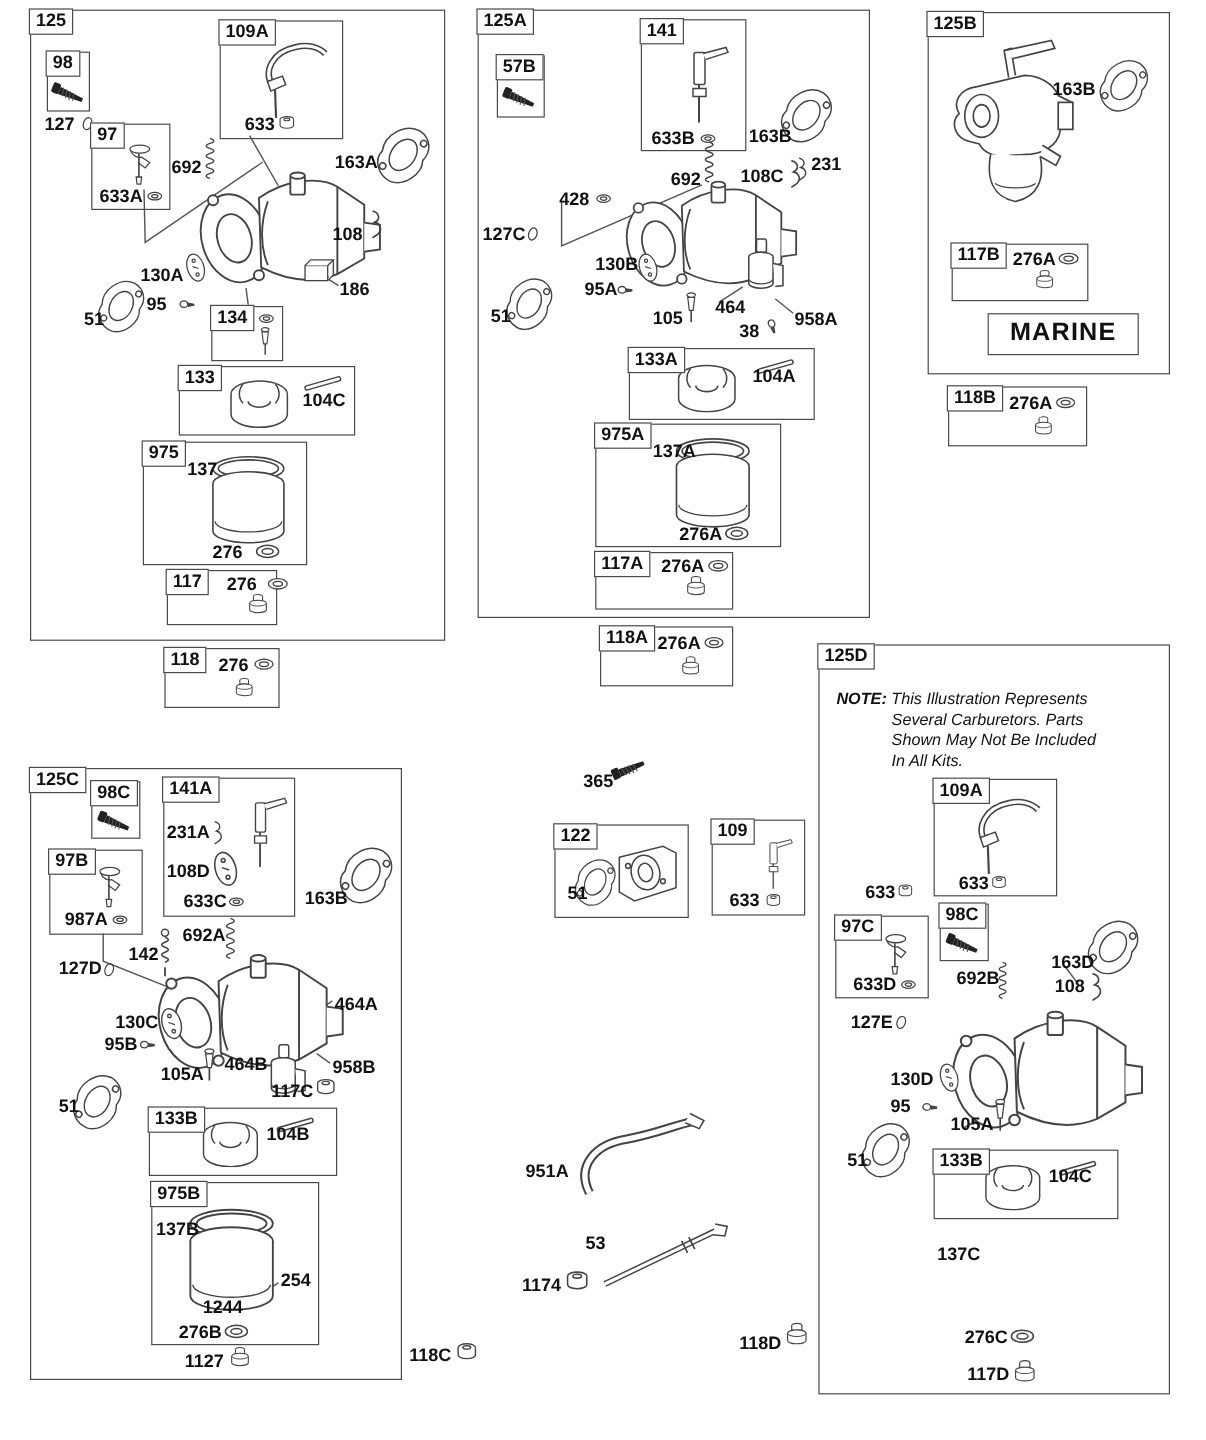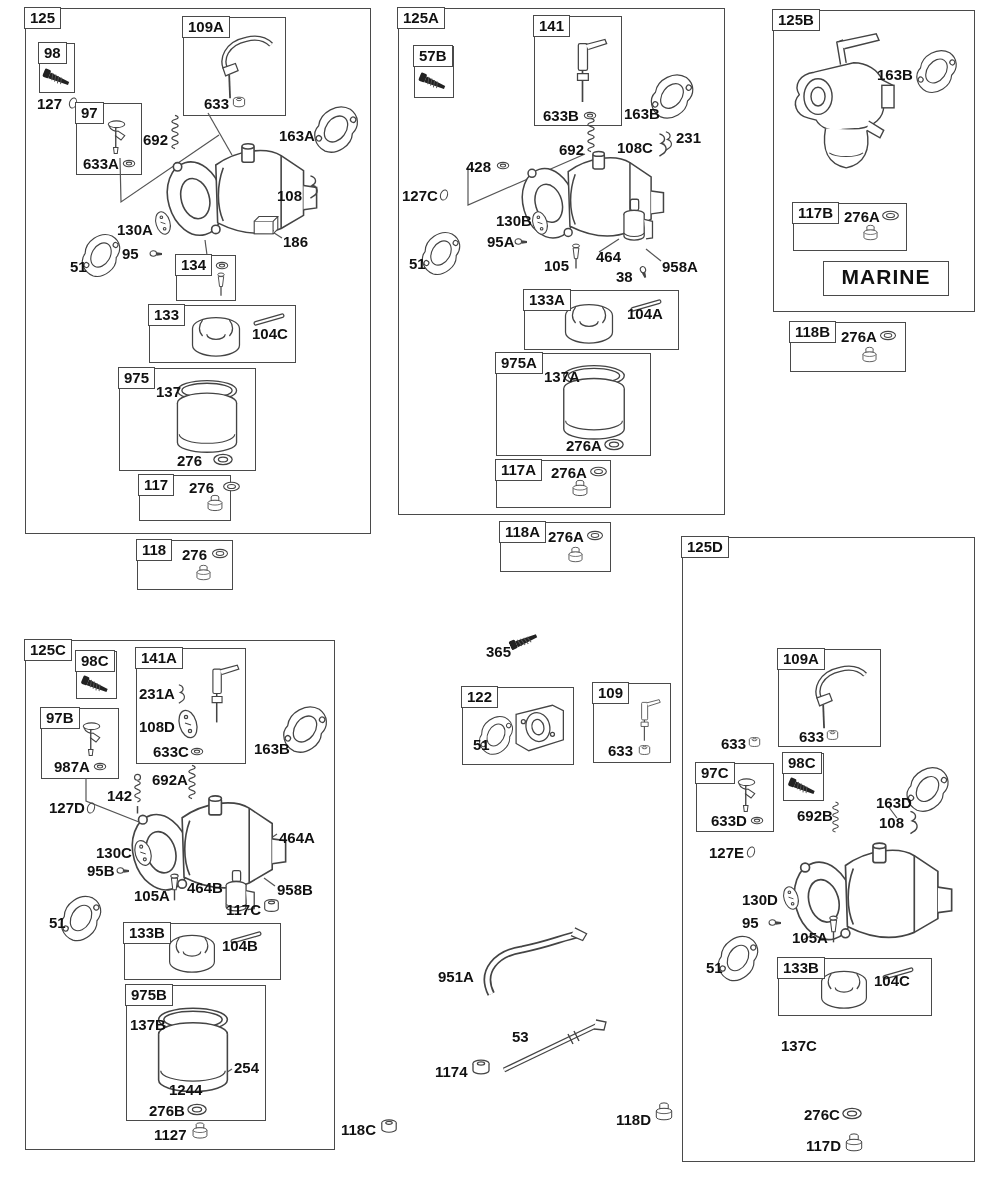--- a/index.html
+++ b/index.html
@@ -647,20 +647,26 @@
         <use href="#s-hex"></use>
       </svg>
   </div>
 
   <div class="sec" style="left:682px;top:537px;width:291px;height:623px">
     <div class="tag">125D</div>
     <svg class="leads" width="291" height="623">
       <path d="M120 402 L138 392"></path>
         <path d="M205 268 L214 280"></path>
     </svg>
+    <div class="note" style="left:14px;top:36px;width:262px">
+      <div><span class="np">NOTE:</span> <span>This Illustration Represents</span></div>
+      <div class="ind">Several Carburetors. Parts</div>
+      <div class="ind">Shown May Not Be Included</div>
+      <div class="ind">In All Kits.</div>
+    </div>
 
     <svg class="art" style="left:103px;top:298px;width:172px;height:118px">
         <use href="#s-carb"></use>
       </svg>
 
     <span class="lbl" style="left:38px;top:197px">633</span>
     <svg class="art" style="left:65px;top:198px;width:13px;height:12px">
         <use href="#s-nut"></use>
       </svg>
 
@@ -781,21 +787,21 @@
     <svg class="art" style="left:44px;top:60px;width:13px;height:12px">
         <use href="#s-nut"></use>
       </svg>
   </div>
 
   <span class="lbl" style="left:438px;top:968px">951A</span>
   <svg class="art" style="left:477px;top:924px;width:116px;height:74px">
       <use href="#s-tube"></use>
     </svg>
 
-  <span class="lbl" style="left:512px;top:1028px">53</span>
+  <span class="lbl" style="left:488px;top:1028px">53</span>
   <svg class="art" style="left:498px;top:1012px;width:112px;height:64px">
       <use href="#s-rod"></use>
     </svg>
 
   <span class="lbl" style="left:435px;top:1063px">1174</span>
   <svg class="art" style="left:471px;top:1058px;width:20px;height:18px">
       <use href="#s-nut"></use>
     </svg>
 
   <span class="lbl" style="left:341px;top:1121px">118C</span>

